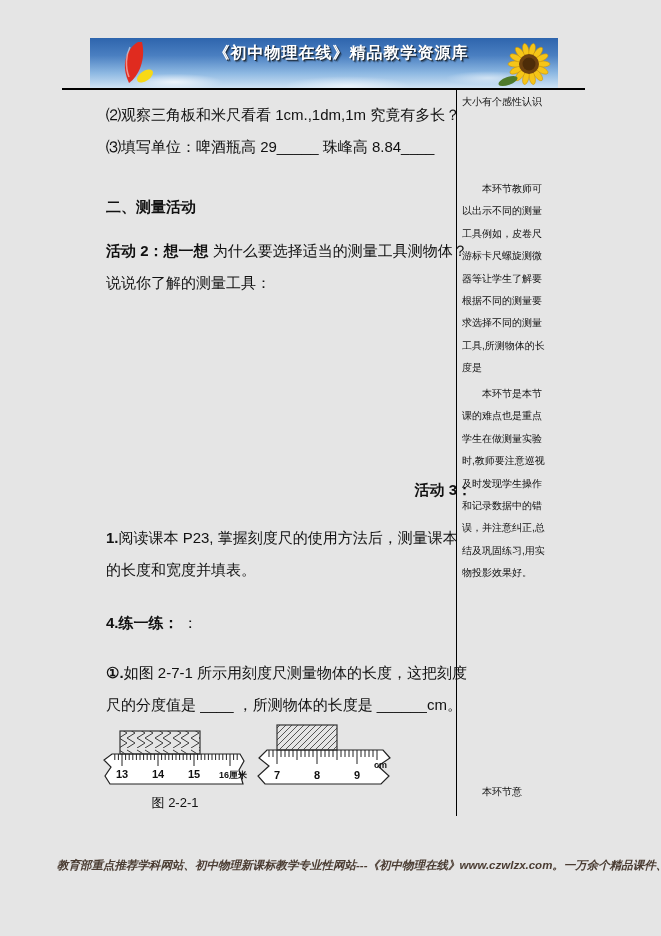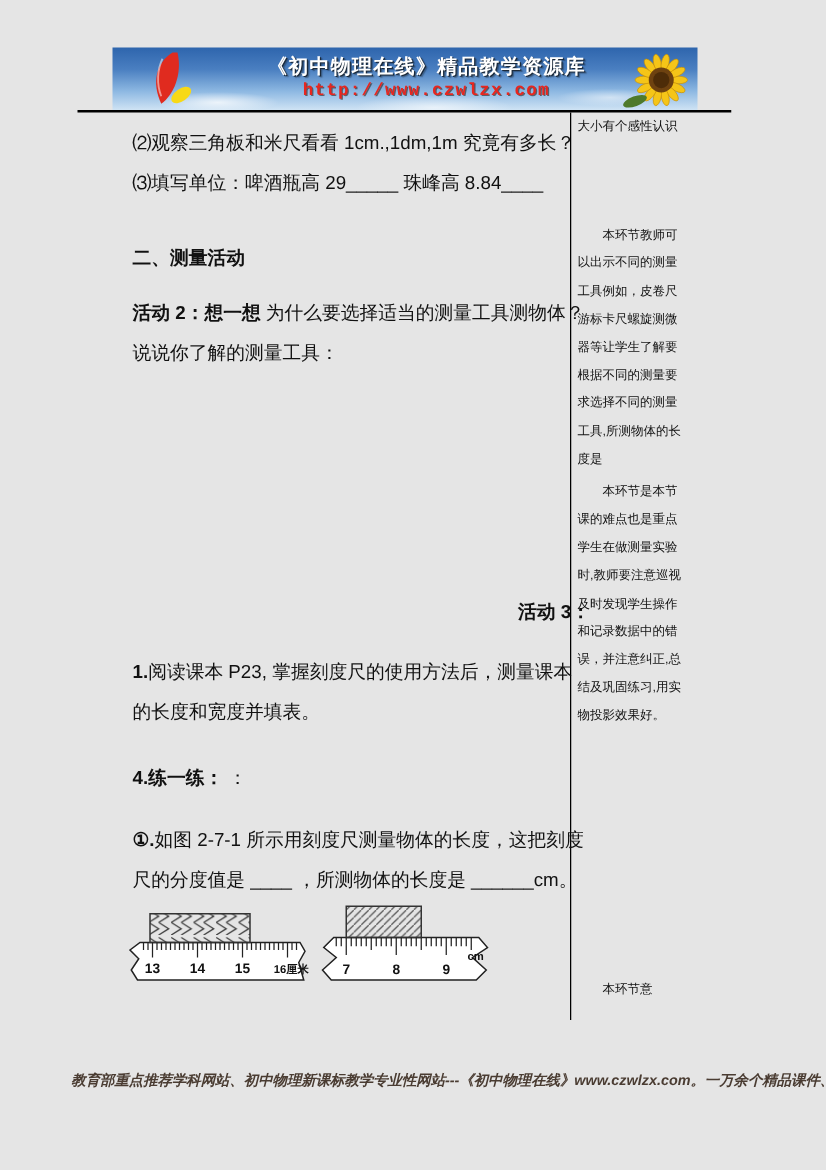--- a/index.html
+++ b/index.html
@@ -63,21 +63,20 @@
 
 <div class="page">
 
   <div class="banner">
     <svg class="banner-logo" viewBox="0 0 42 44">
       <path d="M22,1 C9,9 5,25 13,42 C23,35 30,18 26,1 Z" fill="#e02b1f"></path>
       <ellipse cx="29" cy="35" rx="9" ry="5" transform="rotate(-35 29 35)" fill="#f7d916"></ellipse>
       <path d="M14,6 C10,14 9,26 13,36" stroke="#ffffff" stroke-width="1.5" fill="none" opacity="0.5"></path>
     </svg>
     <div class="banner-title">《初中物理在线》精品教学资源库</div>
-    <div class="banner-url">http://www.czwlzx.com</div>
     <svg class="banner-sunflower" viewBox="0 0 58 48">
       <g id="petals">
           <ellipse cx="47" cy="25" rx="7" ry="3" transform="rotate(0 47 25)" fill="#f5c518" stroke="#c98f00" stroke-width="0.5"></ellipse>
           <ellipse cx="45.61356415063387" cy="31.074372347645813" rx="7" ry="3" transform="rotate(25.714285714285715 45.61356415063387 31.074372347645813)" fill="#f5c518" stroke="#c98f00" stroke-width="0.5"></ellipse>
           <ellipse cx="41.72885722602227" cy="35.945640754552414" rx="7" ry="3" transform="rotate(51.42857142857143 41.72885722602227 35.945640754552414)" fill="#f5c518" stroke="#c98f00" stroke-width="0.5"></ellipse>
           <ellipse cx="36.1152930753884" cy="38.64899077054553" rx="7" ry="3" transform="rotate(77.14285714285714 36.1152930753884 38.64899077054553)" fill="#f5c518" stroke="#c98f00" stroke-width="0.5"></ellipse>
           <ellipse cx="29.8847069246116" cy="38.64899077054553" rx="7" ry="3" transform="rotate(102.85714285714286 29.8847069246116 38.64899077054553)" fill="#f5c518" stroke="#c98f00" stroke-width="0.5"></ellipse>
           <ellipse cx="24.27114277397773" cy="35.945640754552414" rx="7" ry="3" transform="rotate(128.57142857142858 24.27114277397773 35.945640754552414)" fill="#f5c518" stroke="#c98f00" stroke-width="0.5"></ellipse>
           <ellipse cx="20.386435849366134" cy="31.074372347645816" rx="7" ry="3" transform="rotate(154.28571428571428 20.386435849366134 31.074372347645816)" fill="#f5c518" stroke="#c98f00" stroke-width="0.5"></ellipse>
           <ellipse cx="19" cy="25" rx="7" ry="3" transform="rotate(180 19 25)" fill="#f5c518" stroke="#c98f00" stroke-width="0.5"></ellipse>
@@ -118,20 +117,21 @@
       <polygon points="12,28 140,28 144,35 139,44 143,58 10,58 5,50 11,41 4,34" fill="#ffffff" stroke="#222" stroke-width="1.2"></polygon>
       <rect x="20" y="5" width="80" height="23" fill="url(#herring)" stroke="#333" stroke-width="1.2"></rect>
       <g id="ticks-fig1">
           <path d="M14.8,28 V34 M18.4,28 V34 M22.0,28 V40 M25.6,28 V34 M29.2,28 V34 M32.8,28 V34 M36.4,28 V34 M40.0,28 V34 M43.6,28 V34 M47.2,28 V34 M50.8,28 V34 M54.4,28 V34 M58.0,28 V40 M61.6,28 V34 M65.2,28 V34 M68.8,28 V34 M72.4,28 V34 M76.0,28 V34 M79.6,28 V34 M83.2,28 V34 M86.8,28 V34 M90.4,28 V34 M94.0,28 V40 M97.6,28 V34 M101.2,28 V34 M104.8,28 V34 M108.4,28 V34 M112.0,28 V34 M115.6,28 V34 M119.2,28 V34 M122.8,28 V34 M126.4,28 V34 M130.0,28 V40 M133.6,28 V34 M137.2,28 V34 " stroke="#222" stroke-width="1" fill="none"></path>
         </g>
       <text x="22" y="52" font-size="11" font-weight="bold" text-anchor="middle">13</text>
       <text x="58" y="52" font-size="11" font-weight="bold" text-anchor="middle">14</text>
       <text x="94" y="52" font-size="11" font-weight="bold" text-anchor="middle">15</text>
       <text x="133" y="52" font-size="9" font-weight="bold" text-anchor="middle">16厘米</text>
     </svg>
+    <div class="fig-caption">图 2-2-1</div>
   </div>
 
   <div class="fig fig2">
     <svg width="142" height="66" viewBox="0 0 142 66">
       <defs>
         <pattern id="hatch" width="6" height="6" patternUnits="userSpaceOnUse">
           <path d="M0,6 L6,0" stroke="#555" stroke-width="1"></path>
         </pattern>
       </defs>
       <polygon points="14,28 130,28 137,36 125,44 136,54 128,62 12,62 5,54 16,44 6,36" fill="#ffffff" stroke="#222" stroke-width="1.2"></polygon>

